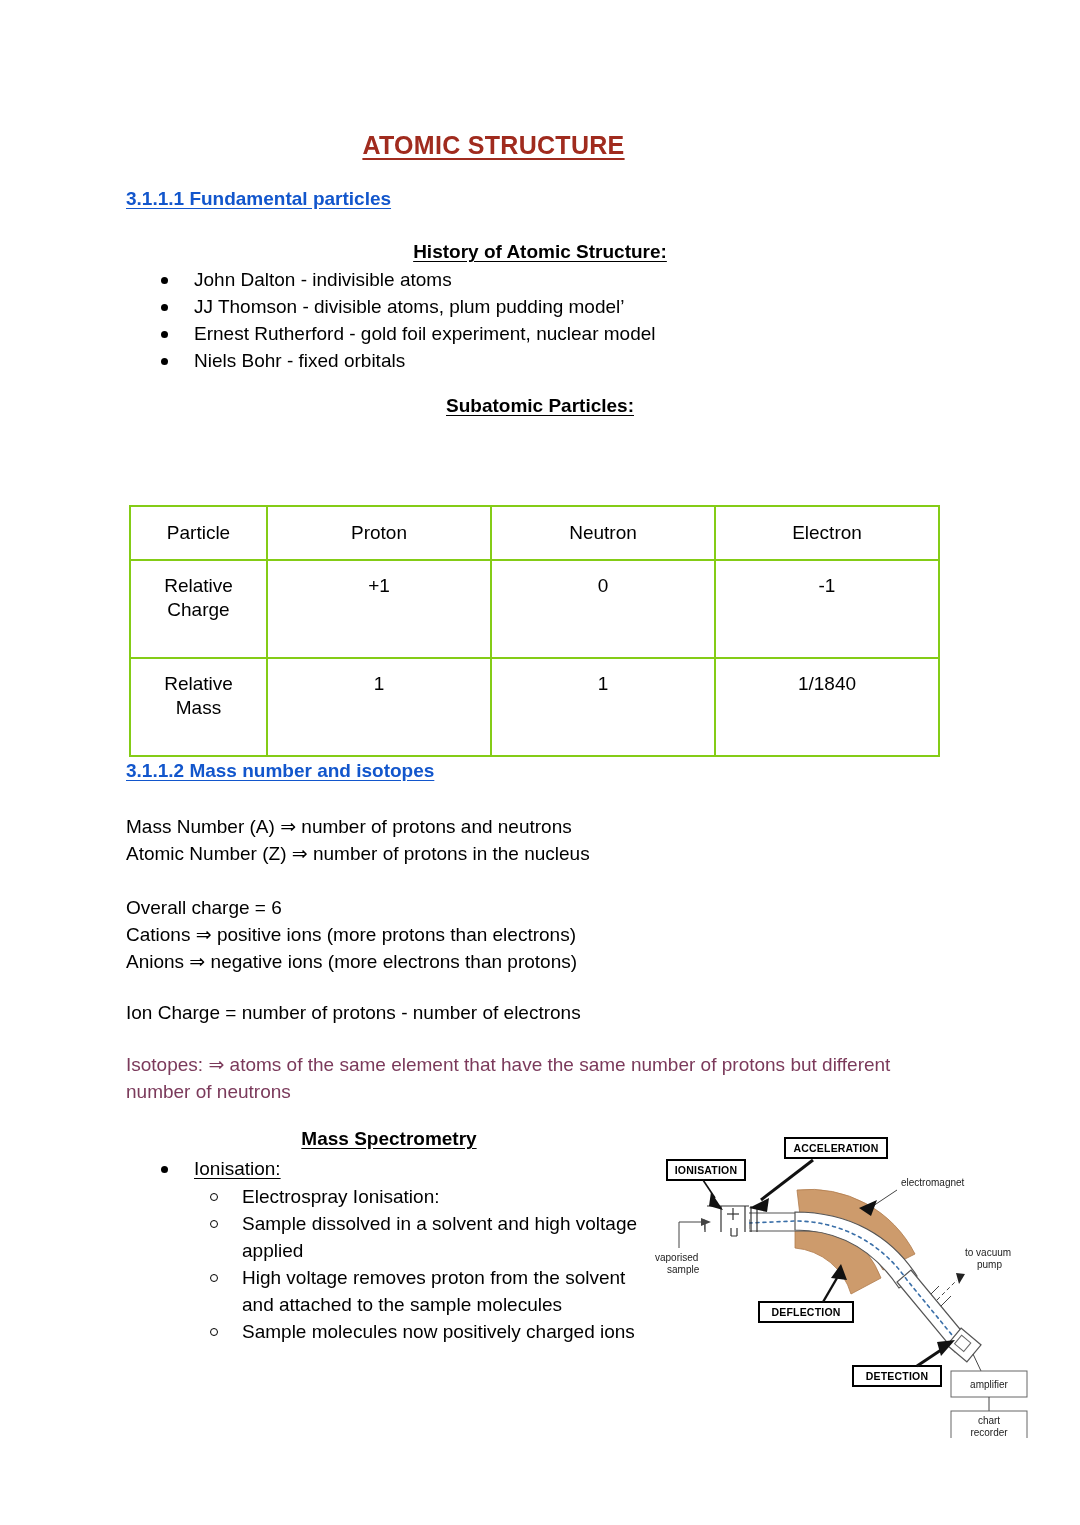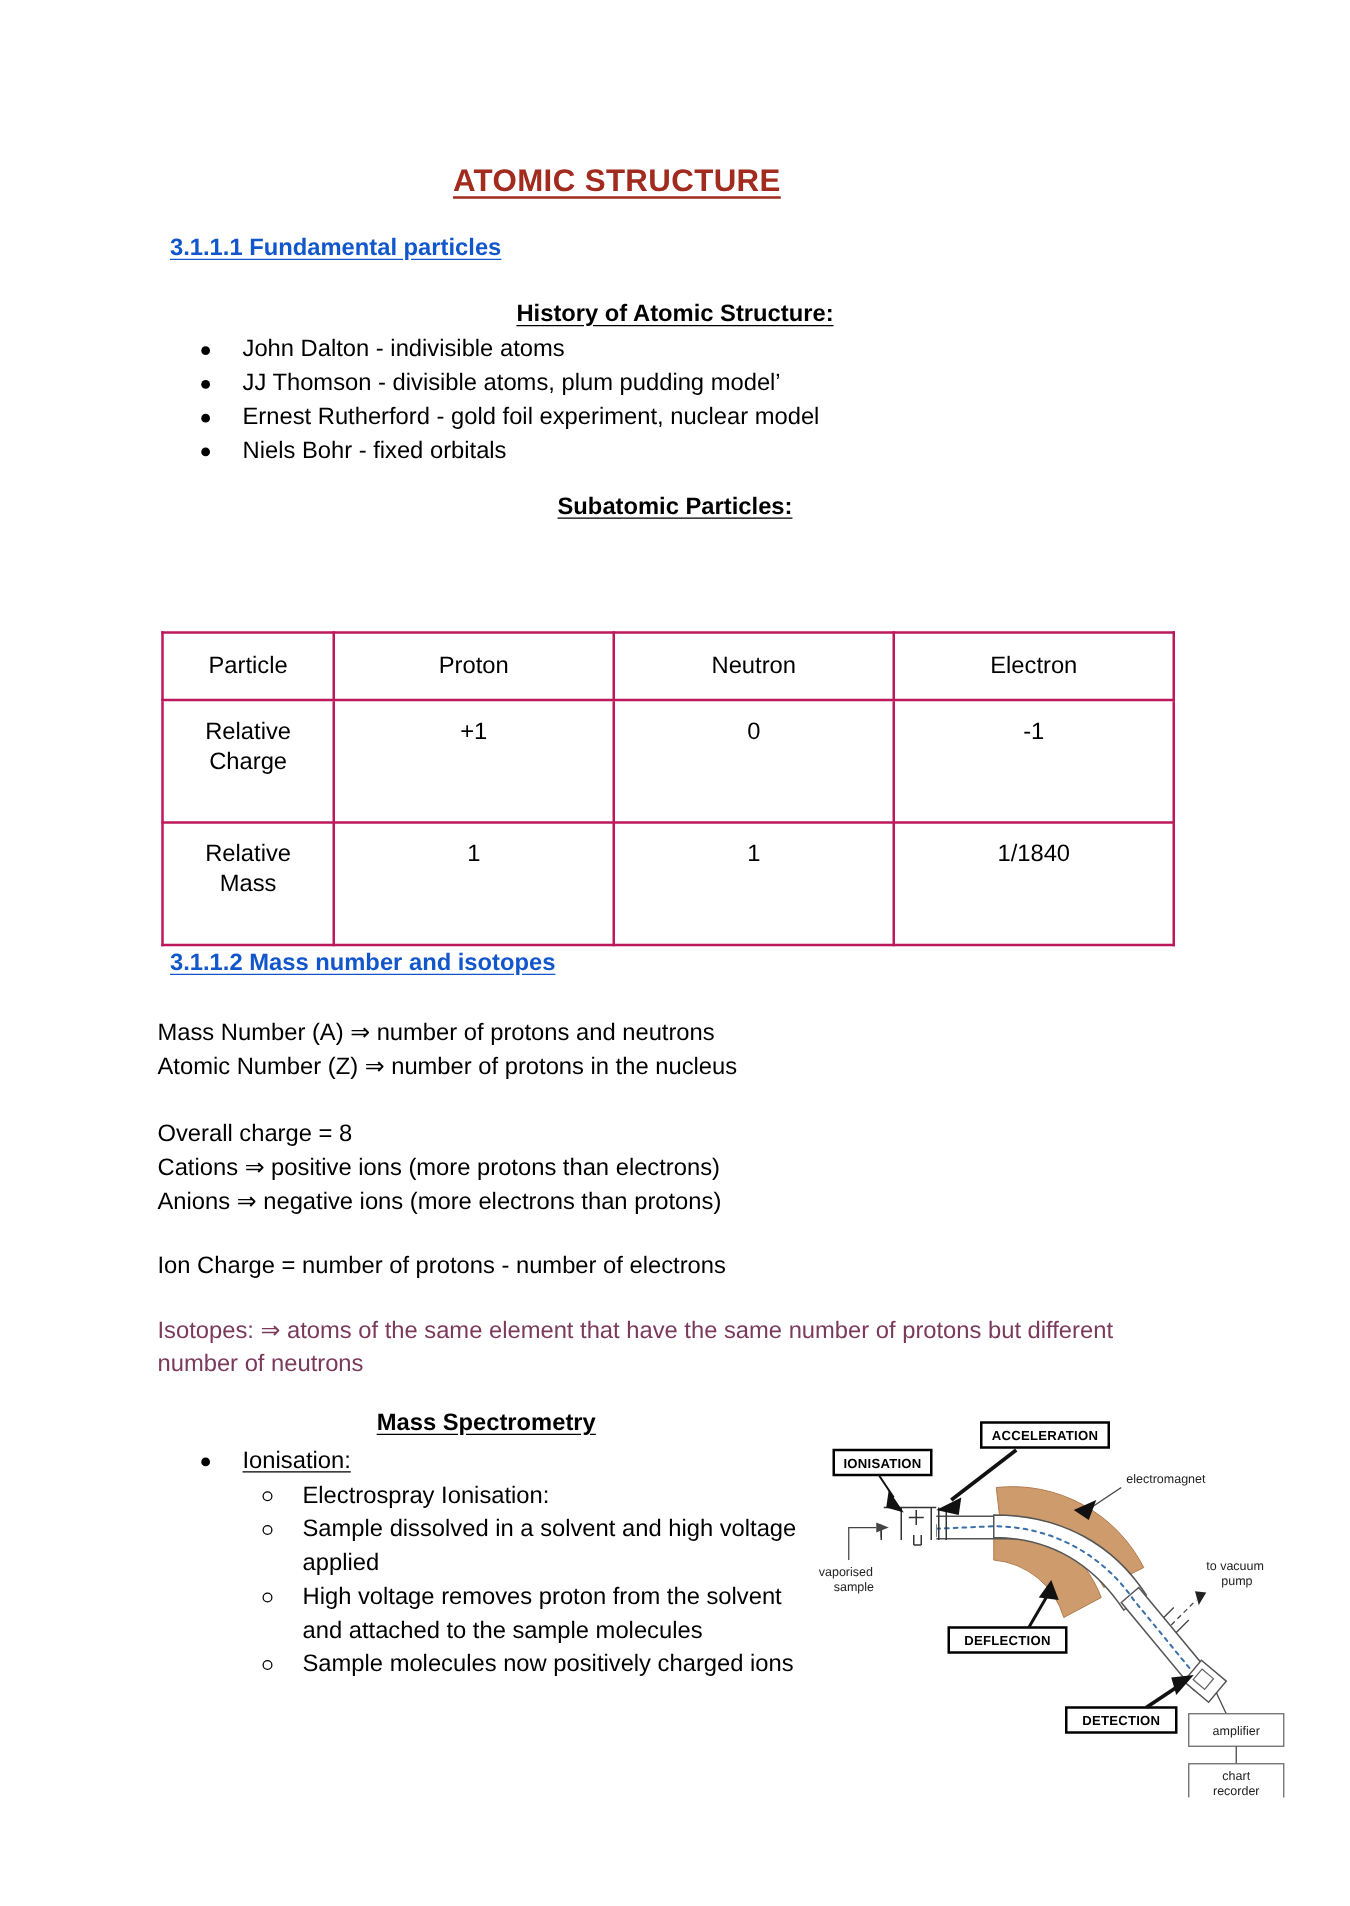--- a/index.html
+++ b/index.html
@@ -39,21 +39,20 @@
 
   
   .section-heading {
     position: absolute;
     left: 126px;
     font-size: 19px;
     font-weight: bold;
     color: #1256cc;
     text-decoration: underline;
     text-underline-offset: 3px;
-    margin-left: 10px;
   }
   #section-1-heading { top: 188px; }
   #section-2-heading { top: 760px; }
 
   
   .center-subhead {
     position: absolute;
     font-size: 19px;
     font-weight: bold;
     color: #000000;
@@ -124,21 +123,21 @@
 
   
   #particles-table {
     position: absolute;
     left: 129px;
     top: 505px;
     border-collapse: collapse;
     table-layout: fixed;
   }
   #particles-table td {
-    border: 2px solid #be185d;
+    border: 2px solid #84cc16;
     text-align: center;
     font-size: 19px;
     color: #000000;
     padding: 0;
     vertical-align: top;
   }
   #particles-table td .cell-inner {
     padding-top: 13px;
     padding-bottom: 27px;
     line-height: 24px;
@@ -301,21 +300,21 @@
         </td>
       </tr>
     </tbody>
   </table>
 
   <div id="section-2-heading" class="section-heading" style="color: rgb(18, 86, 204);">3.1.1.2 Mass number and isotopes</div>
 
   <div id="block-number-defs" class="para">Mass Number (A) ⇒ number of protons and neutrons
 Atomic Number (Z) ⇒ number of protons in the nucleus</div>
 
-  <div id="block-charge-defs" class="para">Overall charge = 8
+  <div id="block-charge-defs" class="para">Overall charge = 6
 Cations ⇒ positive ions (more protons than electrons)
 Anions ⇒ negative ions (more electrons than protons)</div>
 
   <div id="block-ion-charge" class="para">Ion Charge = number of protons - number of electrons</div>
 
   <div id="isotopes-note" style="color: rgb(123, 58, 91);">Isotopes: ⇒ atoms of the same element that have the same number of protons but different number of neutrons</div>
 
   <div id="mass-spec-subhead" class="center-subhead">Mass Spectrometry</div>
 
   <div id="ionisation-block">

